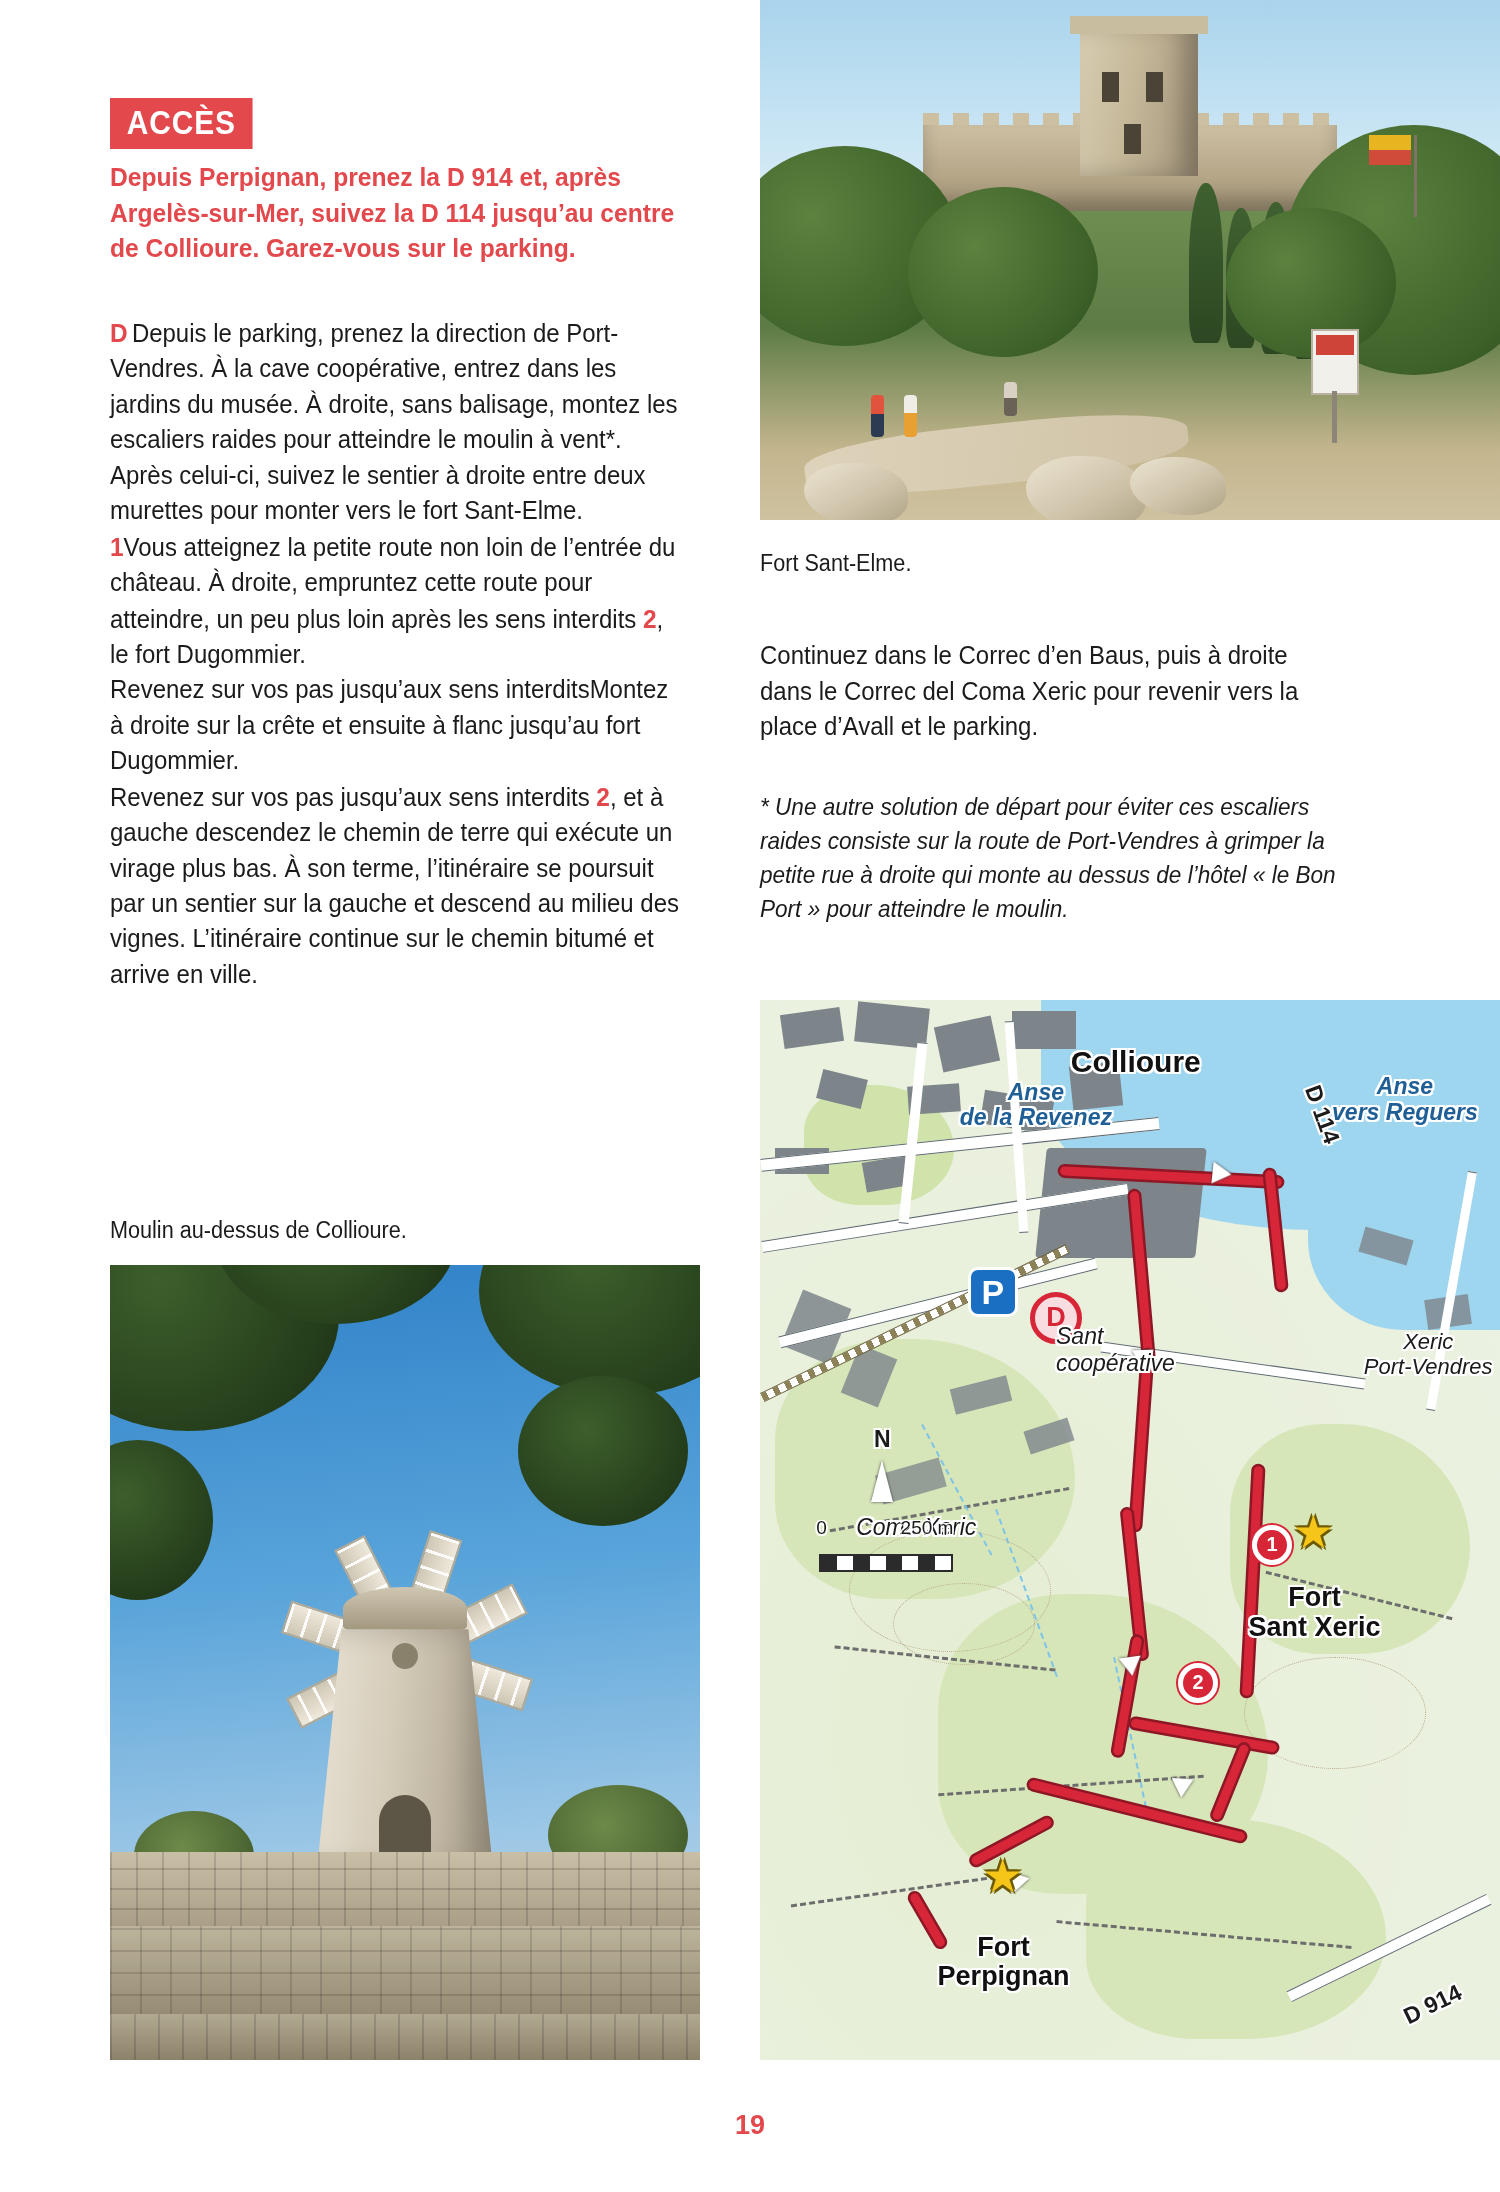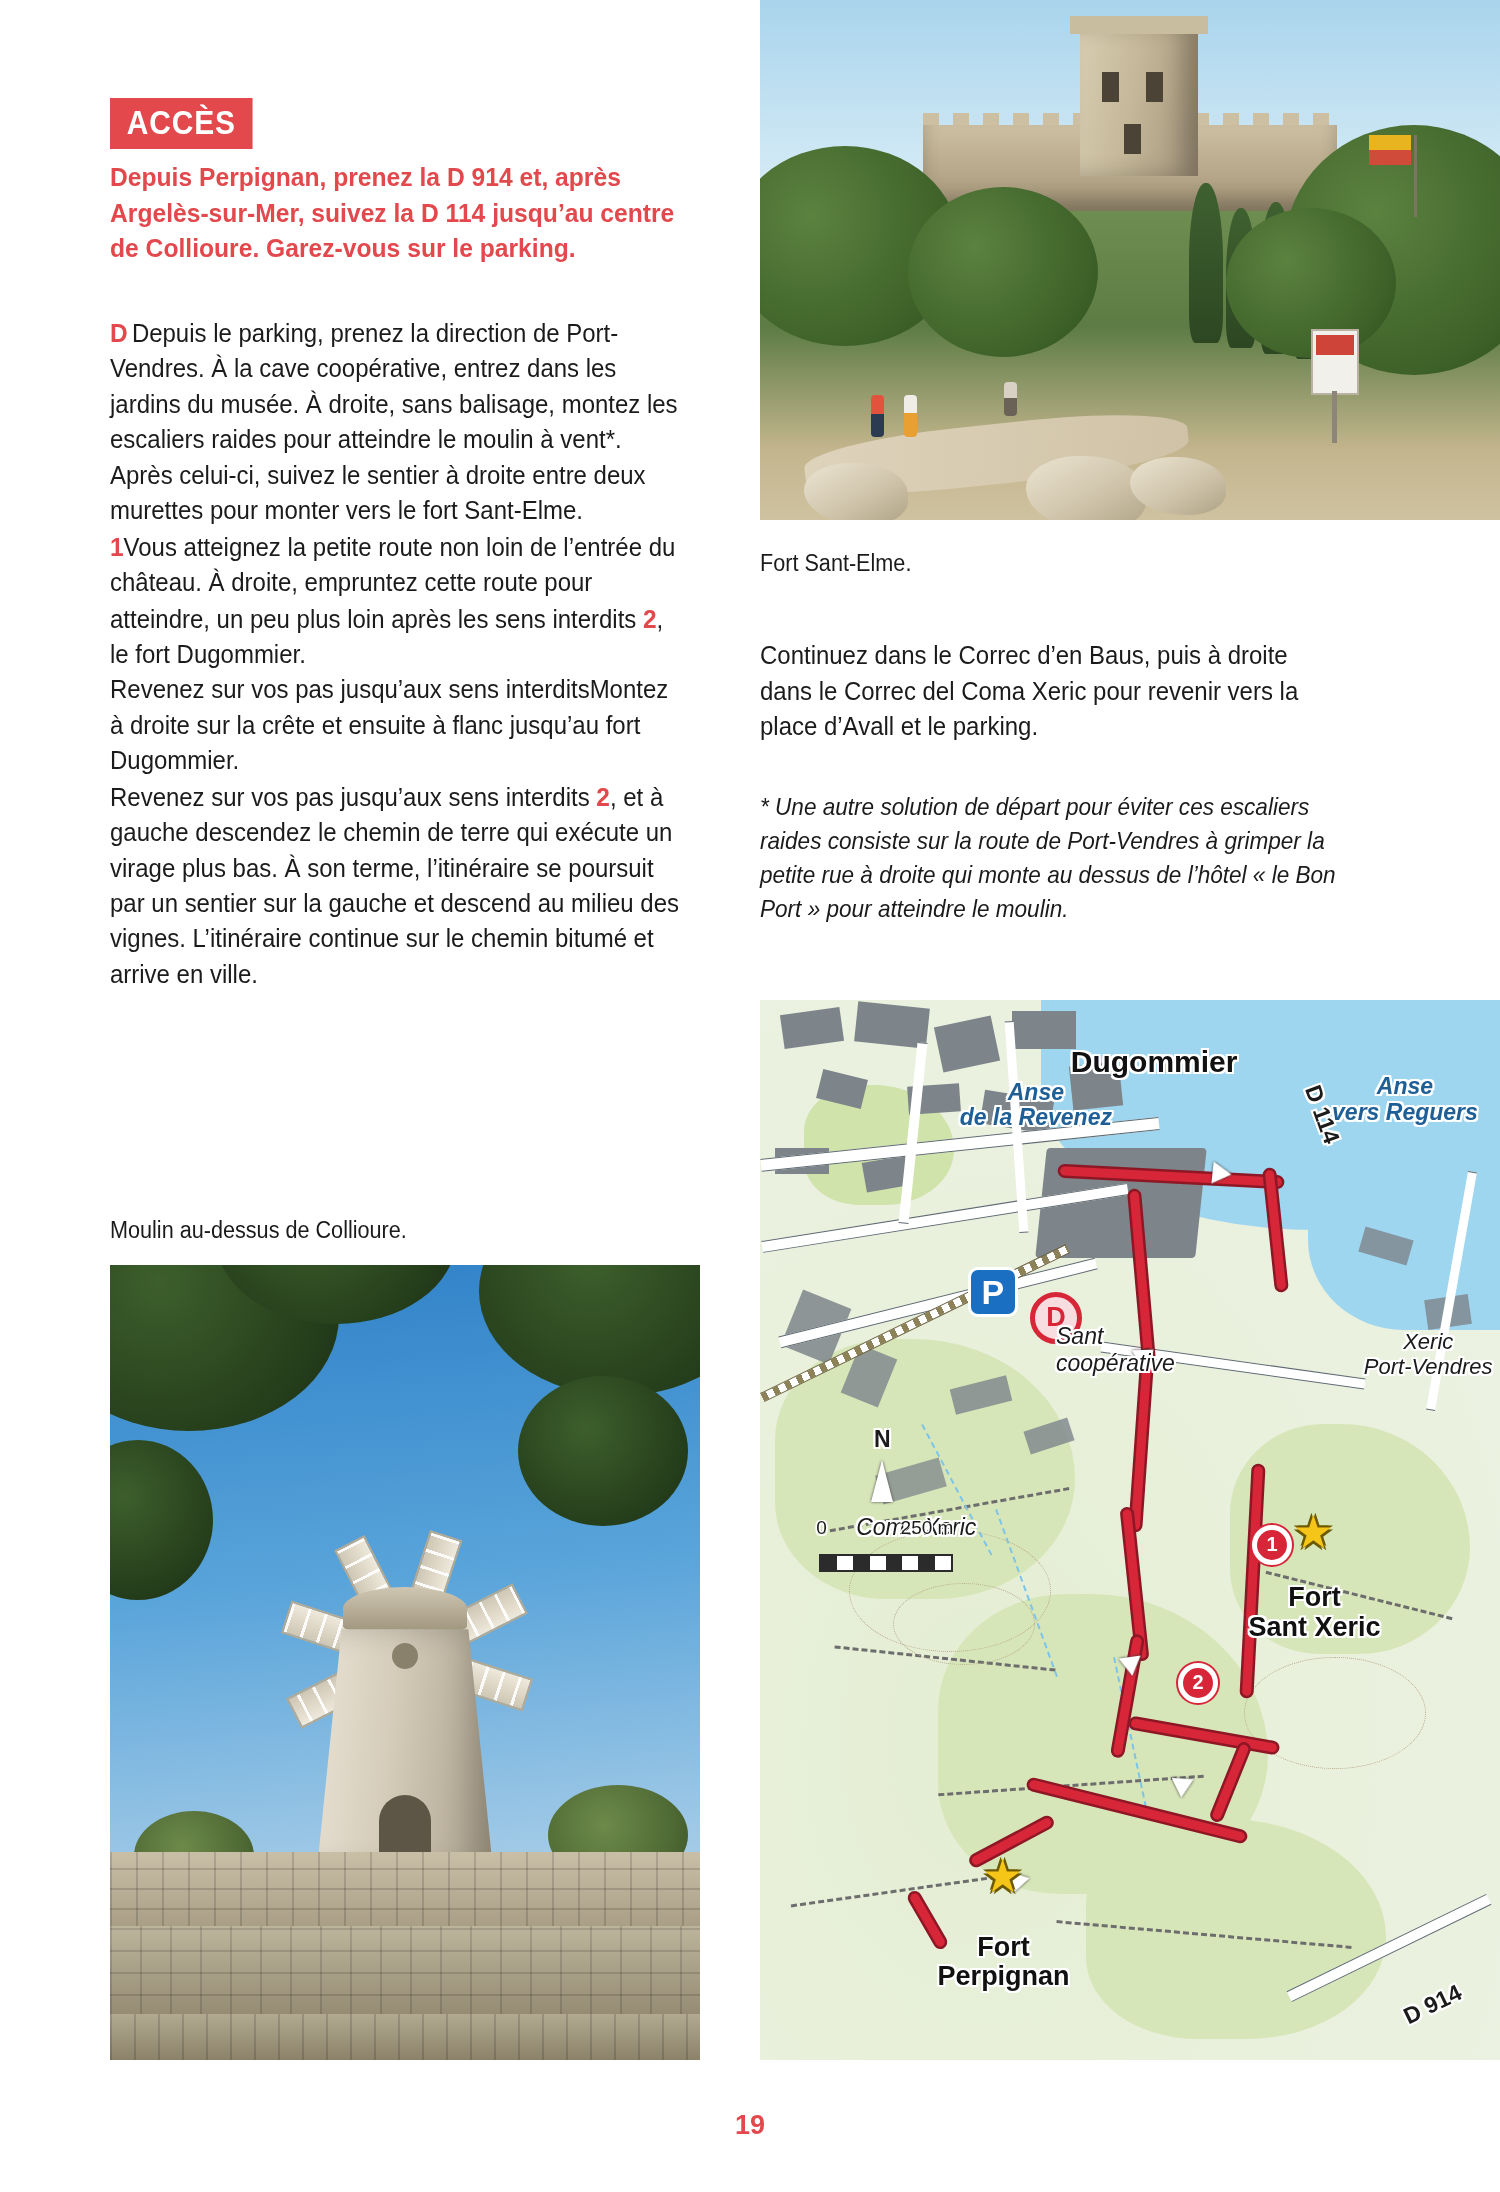--- a/index.html
+++ b/index.html
@@ -568,21 +568,21 @@
   <div class="arrowhead" style="left:33%;top:82%;transform:rotate(318deg);"></div>
 
   <div class="pin-parking" style="left:28.5%;top:25.5%;">P</div>
   <div class="pin-wp pin-d" style="left:36.5%;top:27.5%;">D</div>
   <div class="pin-wp pin-num" style="left:66.5%;top:49.5%;">1</div>
   <div class="pin-wp pin-num" style="left:56.5%;top:62.5%;">2</div>
 
   <div class="star" style="left:72%;top:48%;">★</div>
   <div class="star" style="left:30%;top:80.5%;">★</div>
 
-  <div class="map-label" style="left:42%;top:4.2%;font-size:30px;">Dugommier</div>
+  <div class="map-label" style="left:42%;top:4.2%;font-size:30px;">Collioure</div>
 
   <div class="sea-label" style="left:27%;top:7.5%;font-size:23px;">
     <div>Anse</div>
     <div>de la Revenez</div>
   </div>
 
   <div class="sea-label" style="right:3%;top:7%;font-size:23px;">
     <div>Anse</div>
     <div>vers Reguers</div>
   </div>

